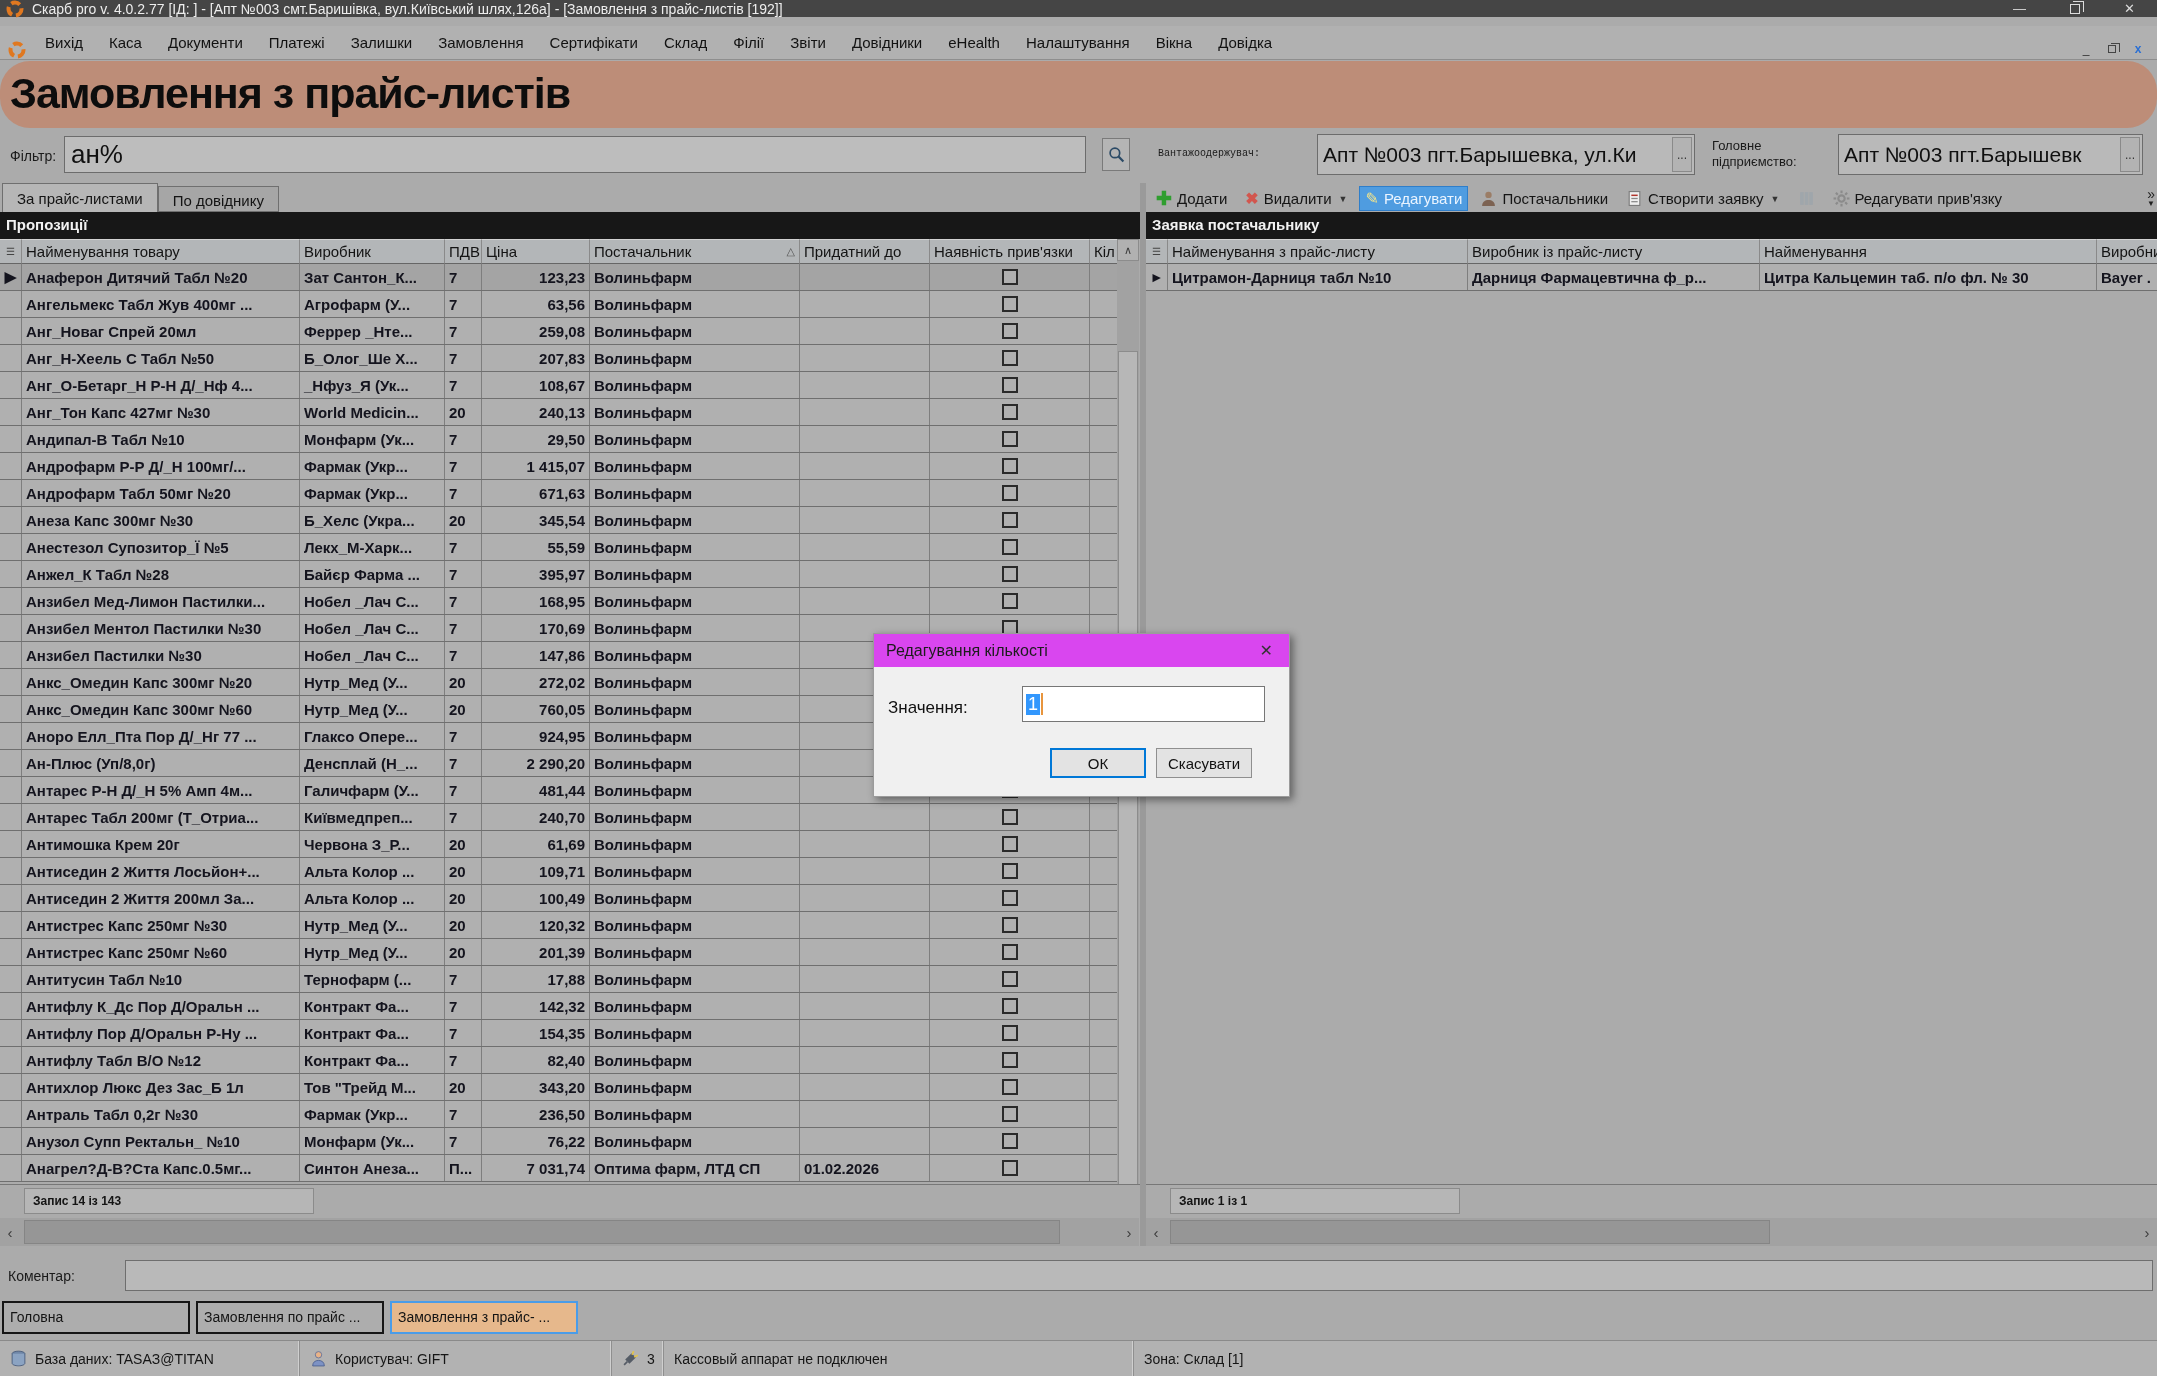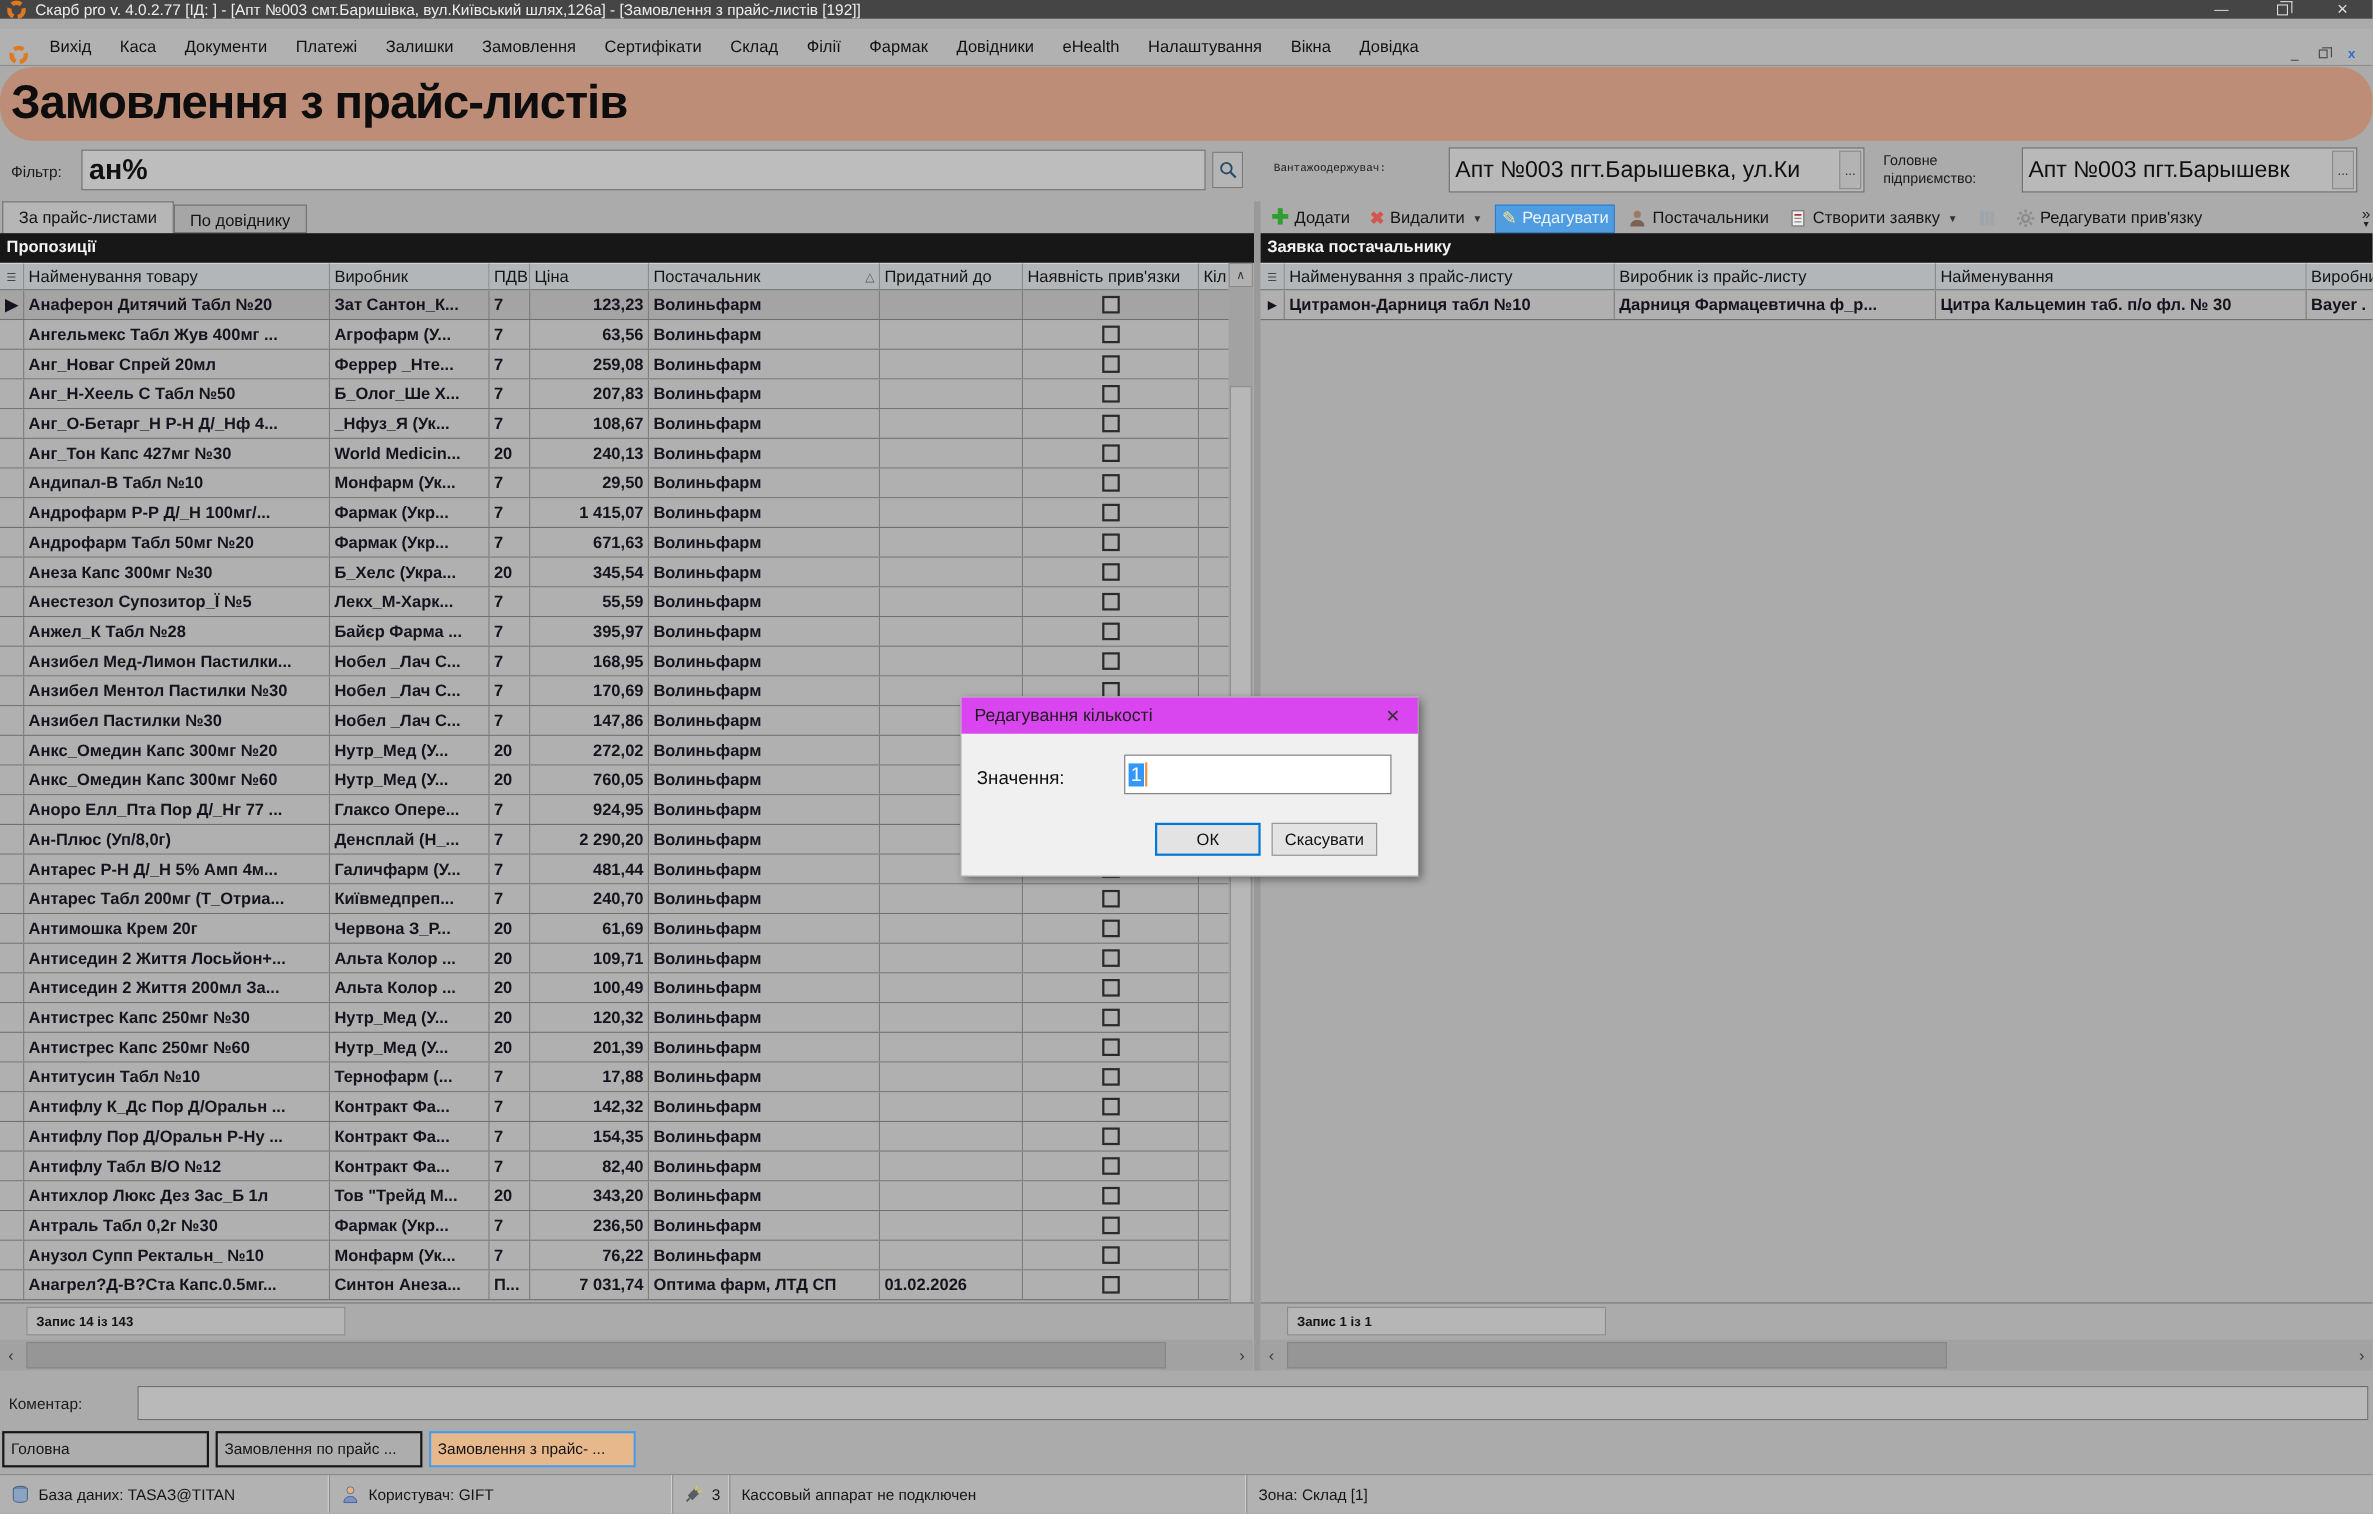--- a/index.html
+++ b/index.html
@@ -28,22 +28,22 @@
   .mdibtn.close { color:#2a6fd4; font-weight:bold; }
   .mdibtn .restore-sm { width:8px; height:8px; border:1px solid #444; position:relative; }
   .mdibtn .restore-sm:before { content:""; position:absolute; left:2px; top:-3px; width:8px; height:8px; border:1px solid #444; border-left:none; border-bottom:none; }
   
   .pagetitle-band { position:absolute; left:0; top:61px; width:2157px; height:67px; background:#bd8d78;border-radius:30px; }
   .pagetitle-band h1 { font-size:43px; font-weight:bold; color:#0d0d0d; padding:8px 0 0 10px; letter-spacing:-1px; }
   
   .filter-row { position:absolute; left:0; top:128px; width:2157px; height:54px; }
   .lbl { font-size:14px; color:#1a1a1a; }
   .filter-label { position:absolute; left:10px; top:20px; }
-  .filter-input { position:absolute; left:74px; top:8px; width:1022px; height:37px; background:#bdbdbd;
-    border:1px solid #6c6c6c; font-size:26px; font-weight:700; padding:0 6px; color:#101010;
+  .filter-input { position:absolute; left:64px; top:8px; width:1022px; height:37px; background:#bdbdbd;
+    border:1px solid #6c6c6c; font-size:26px; font-weight:400; padding:0 6px; color:#101010;
     font-family:"Liberation Sans",sans-serif; }
   .search-btn { position:absolute; left:1102px; top:10px; width:28px; height:33px; background:#b5b5b5;
     border:1px solid #7a7a7a; display:flex; align-items:center; justify-content:center; }
   .consignee-label { position:absolute; left:1158px; top:20px; font-size:10px;font-family:Liberation Mono, monospace; }
   .combo { position:absolute; top:6px; height:41px; background:#b9b9b9; border:1px solid #6c6c6c;
     display:flex; align-items:center; }
   .combo .val { font-size:21px; color:#101010; padding-left:5px; white-space:nowrap; overflow:hidden; flex:1; }
   .combo .more { width:20px; height:35px; margin-right:2px; background:#b3b3b3; border:1px solid #8a8a8a;
     display:flex; align-items:center; justify-content:center; font-size:12px; color:#333; flex:none; }
   .combo.consignee { left:1317px; width:378px; }
@@ -169,21 +169,21 @@
   <div style="display:flex;">
       <span class="menu-item">Вихід</span>
       <span class="menu-item">Каса</span>
       <span class="menu-item">Документи</span>
       <span class="menu-item">Платежі</span>
       <span class="menu-item">Залишки</span>
       <span class="menu-item">Замовлення</span>
       <span class="menu-item">Сертифікати</span>
       <span class="menu-item">Склад</span>
       <span class="menu-item">Філії</span>
-      <span class="menu-item">Фармак</span>
+      <span class="menu-item">Звіти</span>
       <span class="menu-item">Довідники</span>
       <span class="menu-item">eHealth</span>
       <span class="menu-item">Налаштування</span>
       <span class="menu-item">Вікна</span>
       <span class="menu-item">Довідка</span>
     </div>
   <div class="mdi-ctrls">
     <div class="mdibtn">_</div>
     <div class="mdibtn">
         <span class="restore-sm"></span>

